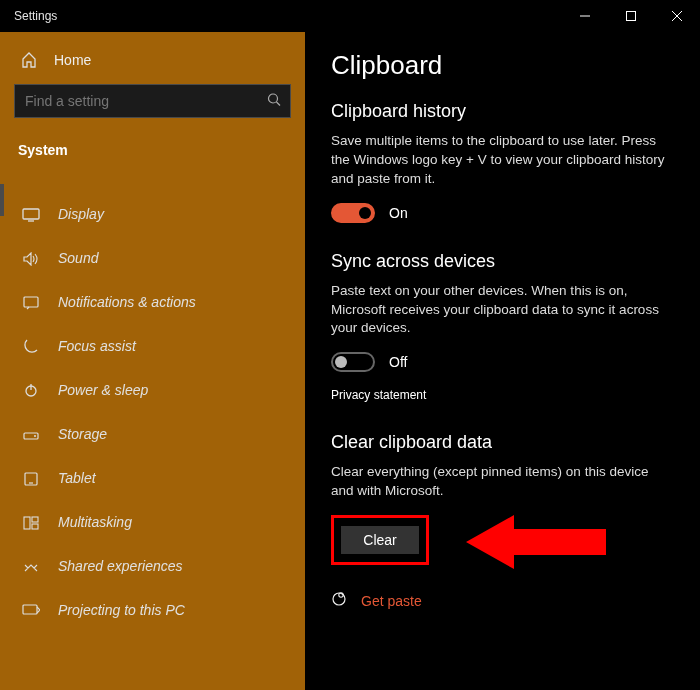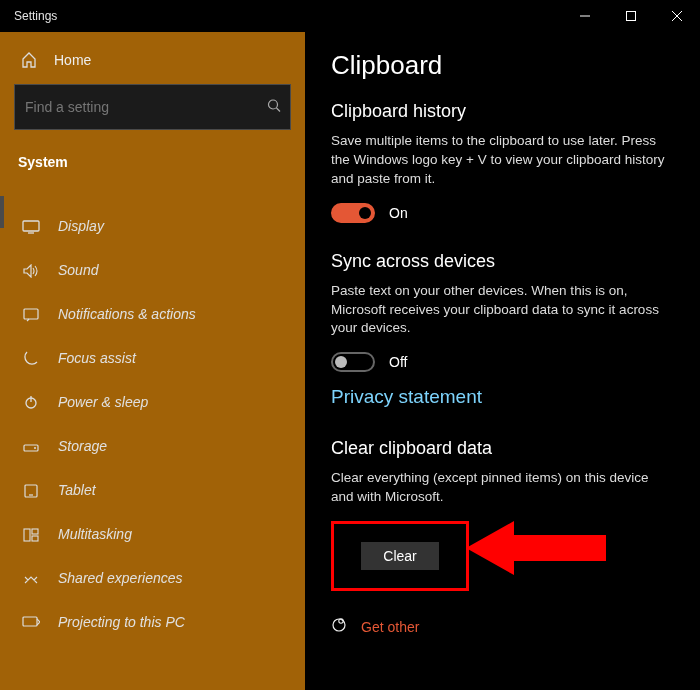--- a/index.html
+++ b/index.html
@@ -68,21 +68,21 @@
     align-items: center;
     padding: 10px 18px;
     cursor: pointer;
     color: #eee;
   }
   .home-row .hicon { width: 22px; display:flex; justify-content:center;}
   .home-row .label { margin-left: 14px; font-size: 14px; }
   .search-wrap { padding: 6px 14px 10px 14px; }
   .search {
     width: 100%;
-    height: 46px;
+    height: 34px;
     background: #1b1b1b;
     border: 1px solid #4a4a4a;
     color: #aaa;
     padding: 0 36px 0 10px;
     font-size: 14px;
     position: relative;
   }
   .search-box { position: relative; }
   .search-box .sicon {
     position: absolute;
@@ -163,31 +163,31 @@
     right: 2px;
     background: #000;
   }
   .toggle.off .knob {
     left: 2px;
     background: #bbb;
   }
   .toggle.off { background: transparent; }
   .tlabel { margin-left: 14px; font-size: 14px; color: #fff; }
   .link {
-    color: #7dd3fc;
-    font-size: 19px;
+    color: #ffffff;
+    font-size: 12px;
     margin-bottom: 30px;
     display: inline-block;
     cursor: pointer;
   }
   .clear-wrap {
     position: relative;
     border: 3px solid #ff0000;
-    padding: 18px 14px;
-    width: 138px;
+    padding: 8px 14px;
+    width: 98px;
     display: flex;
     justify-content: center;
     margin-bottom: 26px;
   }
   .clear-btn {
     background: #333;
     border: none;
     color: #fff;
     padding: 6px 22px;
     font-size: 14px;
@@ -390,17 +390,17 @@
         </svg>
       </div>
 
       <div class="help-row">
         <span class="hicon2">
           <svg width="16" height="16" viewBox="0 0 16 16">
               <circle cx="8" cy="8" r="6" fill="none" stroke="#eee" stroke-width="1.2"></circle>
               <circle cx="10" cy="4" r="2.2" fill="none" stroke="#eee" stroke-width="1.1"></circle>
             </svg>
         </span>
-        <span>Get other</span>
+        <span>Get paste</span>
       </div>
     </div>
   </div>
 </div>
 
 </body></html>

